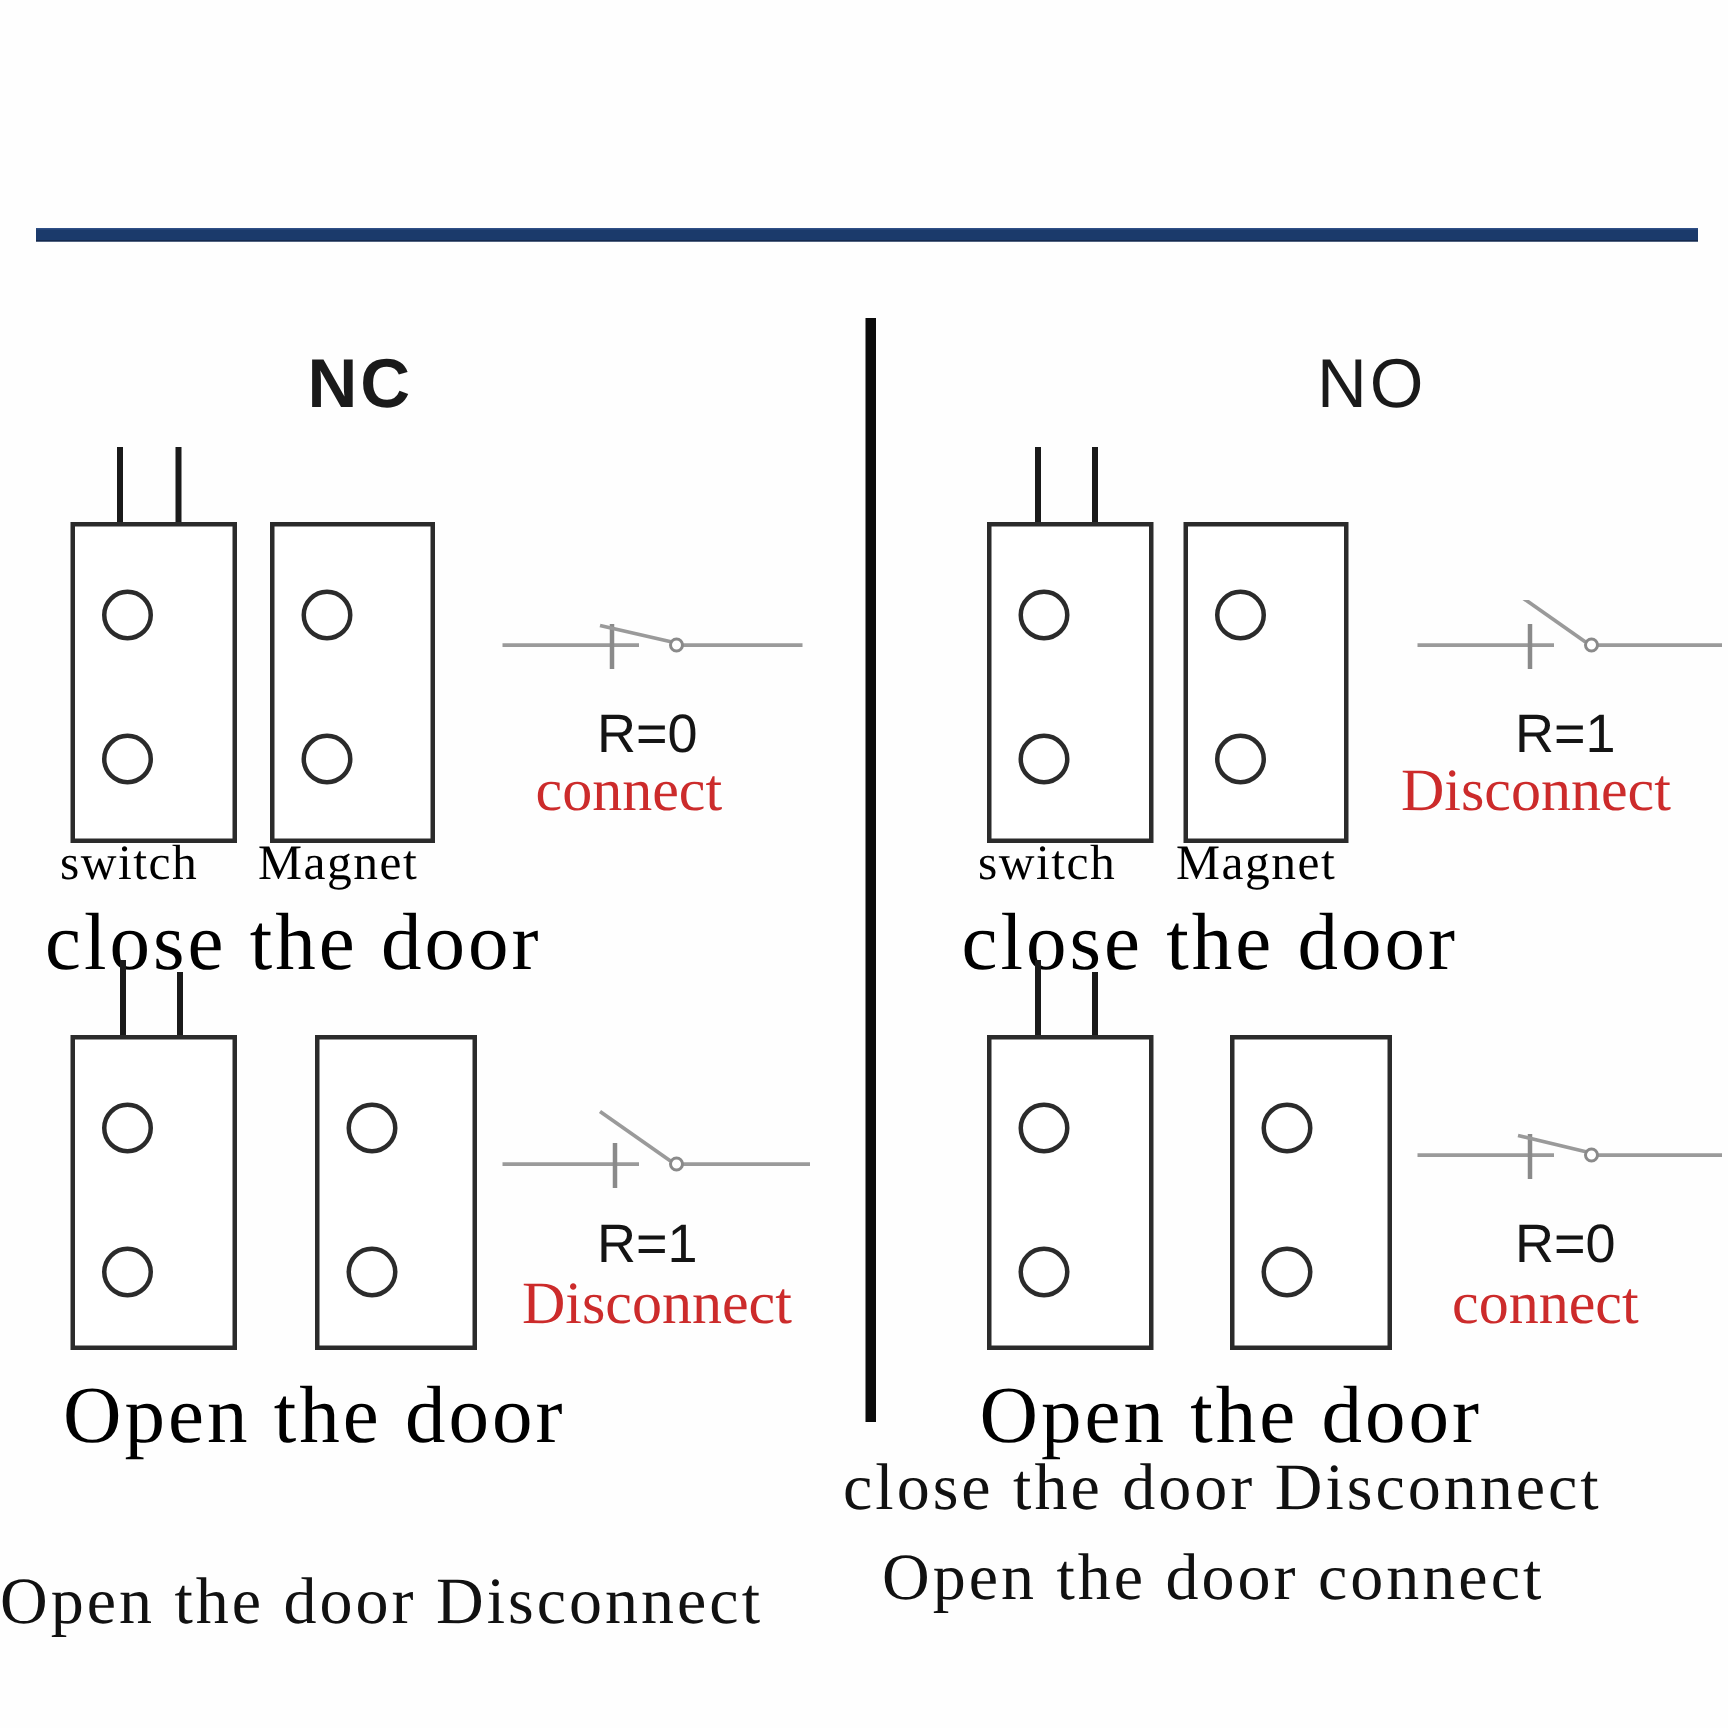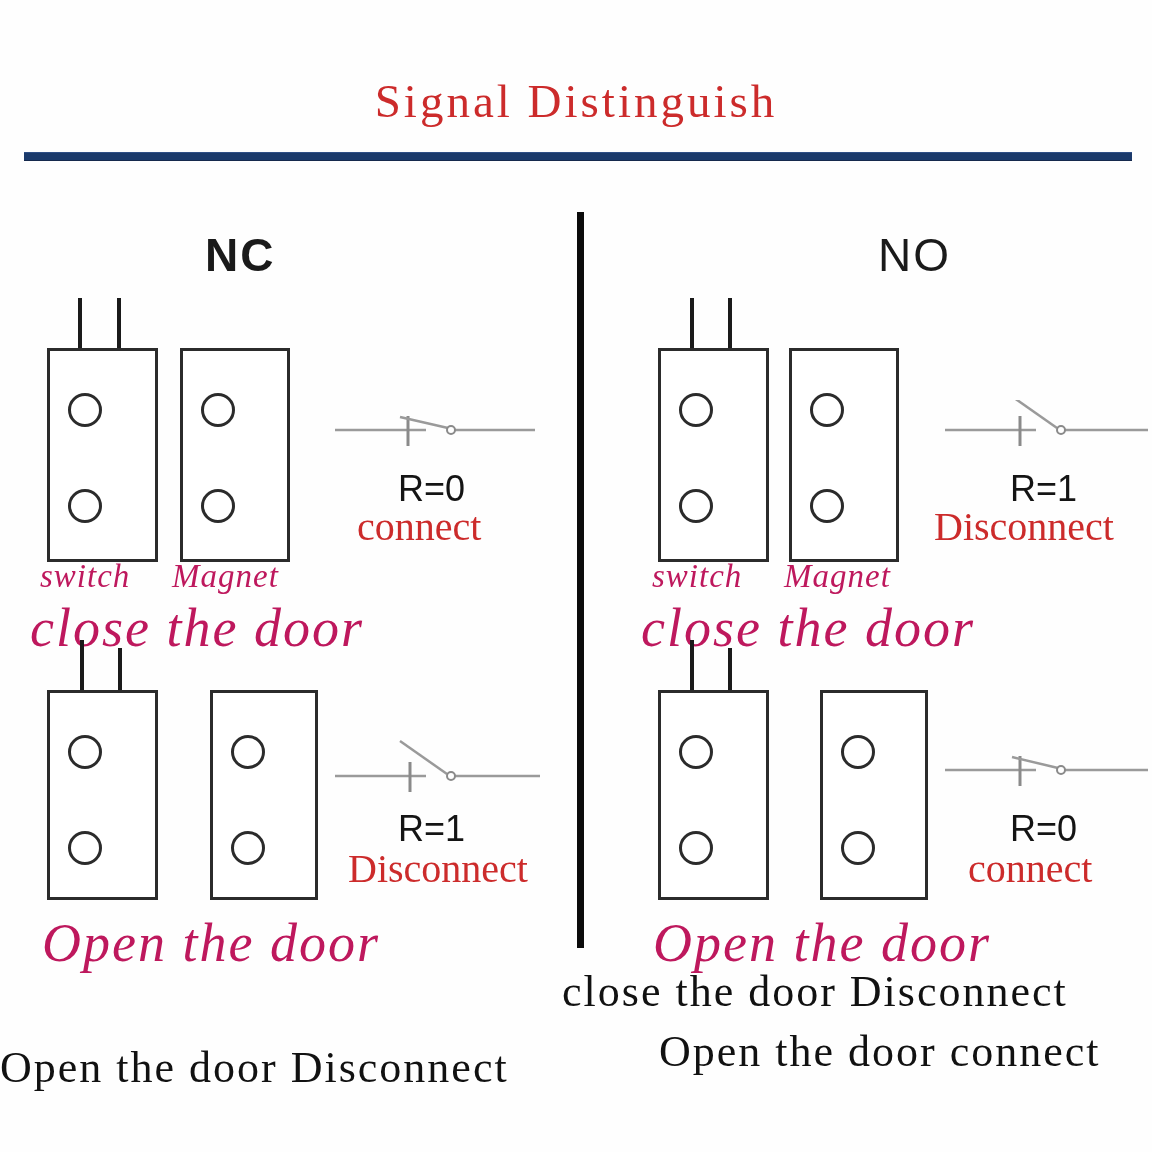--- a/index.html
+++ b/index.html
@@ -77,24 +77,23 @@
   }
   .wire {
     position: absolute;
     width: 4px;
     background: #1a1a1a;
   }
 
   
   .cap {
     position: absolute;
-    color: #be185d;
-    font-family: "Liberation Serif", serif;
-    white-space: nowrap;
-    font-style: italic;
+    color: #000000;
+    font-family: "Liberation Serif", serif;
+    white-space: nowrap;
   }
   .cap-small { font-size: 33px; letter-spacing: 1px; }
   .cap-big   { font-size: 54px; letter-spacing: 2px; }
 
   
   .symbol { position: absolute; }
 
   
   .rlabel {
     position: absolute;
@@ -119,21 +118,20 @@
     font-size: 44px;
     letter-spacing: 2px;
     white-space: nowrap;
   }
 </style>
 </head>
 <body>
 
 <div id="page">
 
-  <div class="title">Signal Distinguish</div>
   <div class="title-rule"></div>
 
   <div class="vdivider"></div>
 
   <div class="sec-title" style="left:205px; top:228px;font-weight:bold;">NC</div>
 
   <div class="wire" style="left:78px; top:298px; height:52px;"></div>
   <div class="wire" style="left:117px; top:298px; height:52px;"></div>
 
   <div class="sensor-box" style="left:47px; top:348px; width:111px; height:214px;">
@@ -231,15 +229,15 @@
     <line x1="5" y1="30" x2="96" y2="30" stroke="#9a9a9a" stroke-width="2.5"></line>
     <line x1="124" y1="30" x2="208" y2="30" stroke="#9a9a9a" stroke-width="2.5"></line>
     <line x1="80" y1="16" x2="80" y2="46" stroke="#8a8a8a" stroke-width="3"></line>
     <line x1="72" y1="17" x2="118" y2="28" stroke="#9a9a9a" stroke-width="2.5"></line>
     <circle cx="121" cy="30" r="4" fill="#ffffff" stroke="#8a8a8a" stroke-width="2"></circle>
   </svg>
   <div class="rlabel" style="left:1010px; top:808px;">R=0</div>
   <div class="statelabel" style="left:968px; top:845px;">connect</div>
 
   <div class="summary" style="left:562px; top:966px;">close the door Disconnect</div>
-  <div class="summary" style="left:659px; top:1026px;text-align:right;">Open the door connect</div>
+  <div class="summary" style="left:588px; top:1026px;text-align:right;">Open the door connect</div>
 
 </div>
 
 </body></html>

